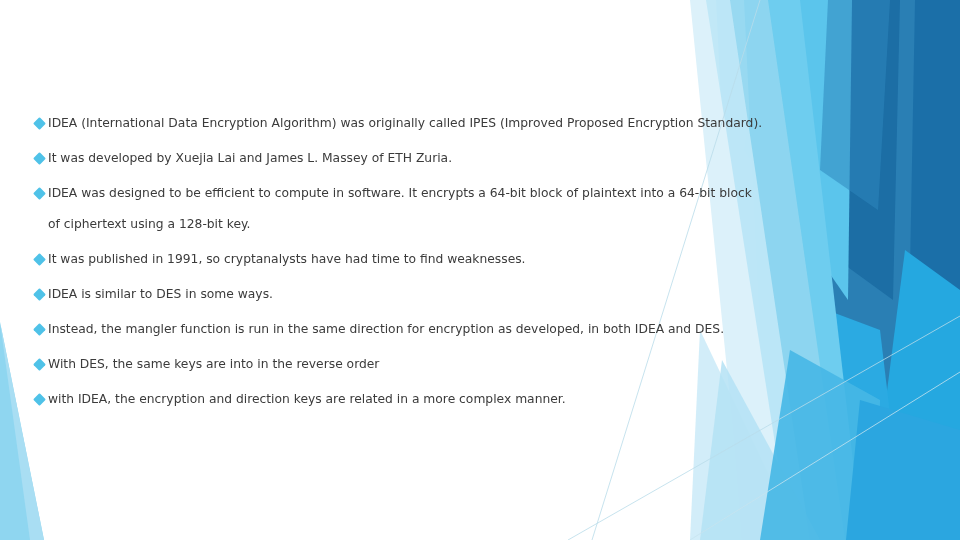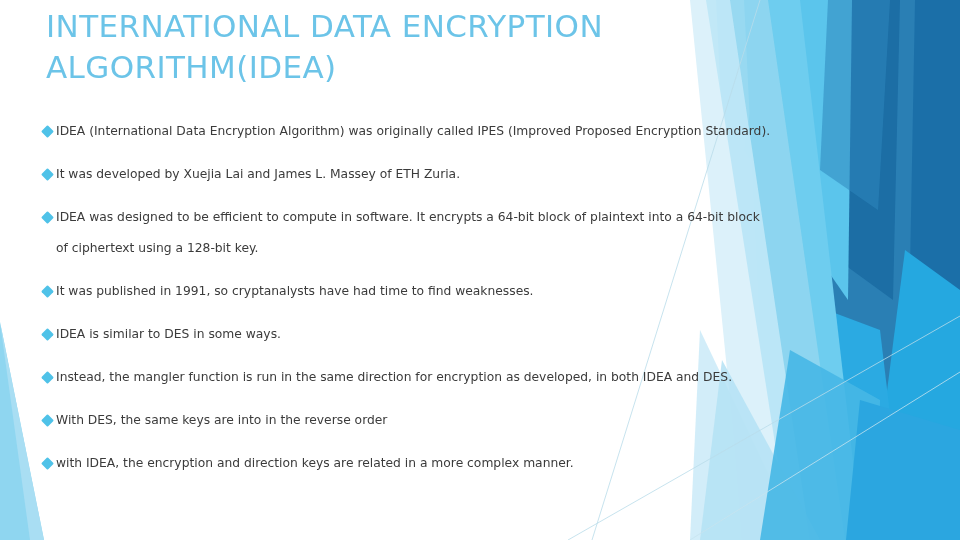--- a/index.html
+++ b/index.html
@@ -47,21 +47,21 @@
   #body {
     position: absolute;
     left: 0;
     top: 104px;
     width: 830px;
     z-index: 3;
   }
   .bullet-row {
     position: relative;
     padding-left: 44px;
-    margin: 12px;
+    margin: 4px;
     color: #3B3B3B;
     font-family: "DejaVu Sans", sans-serif;
     font-size: 12.3px;
     line-height: 31px;
   }
   .bullet-row .para {
     margin: 0;
     white-space: normal;
   }
   .diamond {
@@ -112,21 +112,20 @@
 
     <polygon points="860,400 960,430 960,540 846,540" fill="#2BA6E0"></polygon>
 
     <line x1="760" y1="0" x2="592" y2="540" stroke="#B9DCEA" stroke-width="0.8"></line>
     <line x1="960" y1="316" x2="568" y2="540" stroke="#B9DCEA" stroke-width="0.8"></line>
     <line x1="960" y1="372" x2="690" y2="540" stroke="#C6E3EF" stroke-width="0.8"></line>
 
     <polygon points="828,0 890,0 878,210 820,170" fill="#2E86BE" opacity="0.55"></polygon>
   </svg>
 
-  <div id="title">INTERNATIONAL DATA ENCRYPTION ALGORITHM(IDEA)</div>
 
   <div id="body">
 
     <div class="bullet-row">
       <span class="diamond"></span>
       <div class="para">IDEA (International Data Encryption Algorithm) was originally called IPES (Improved Proposed Encryption Standard).</div>
     </div>
 
     <div class="bullet-row">
       <span class="diamond"></span>

